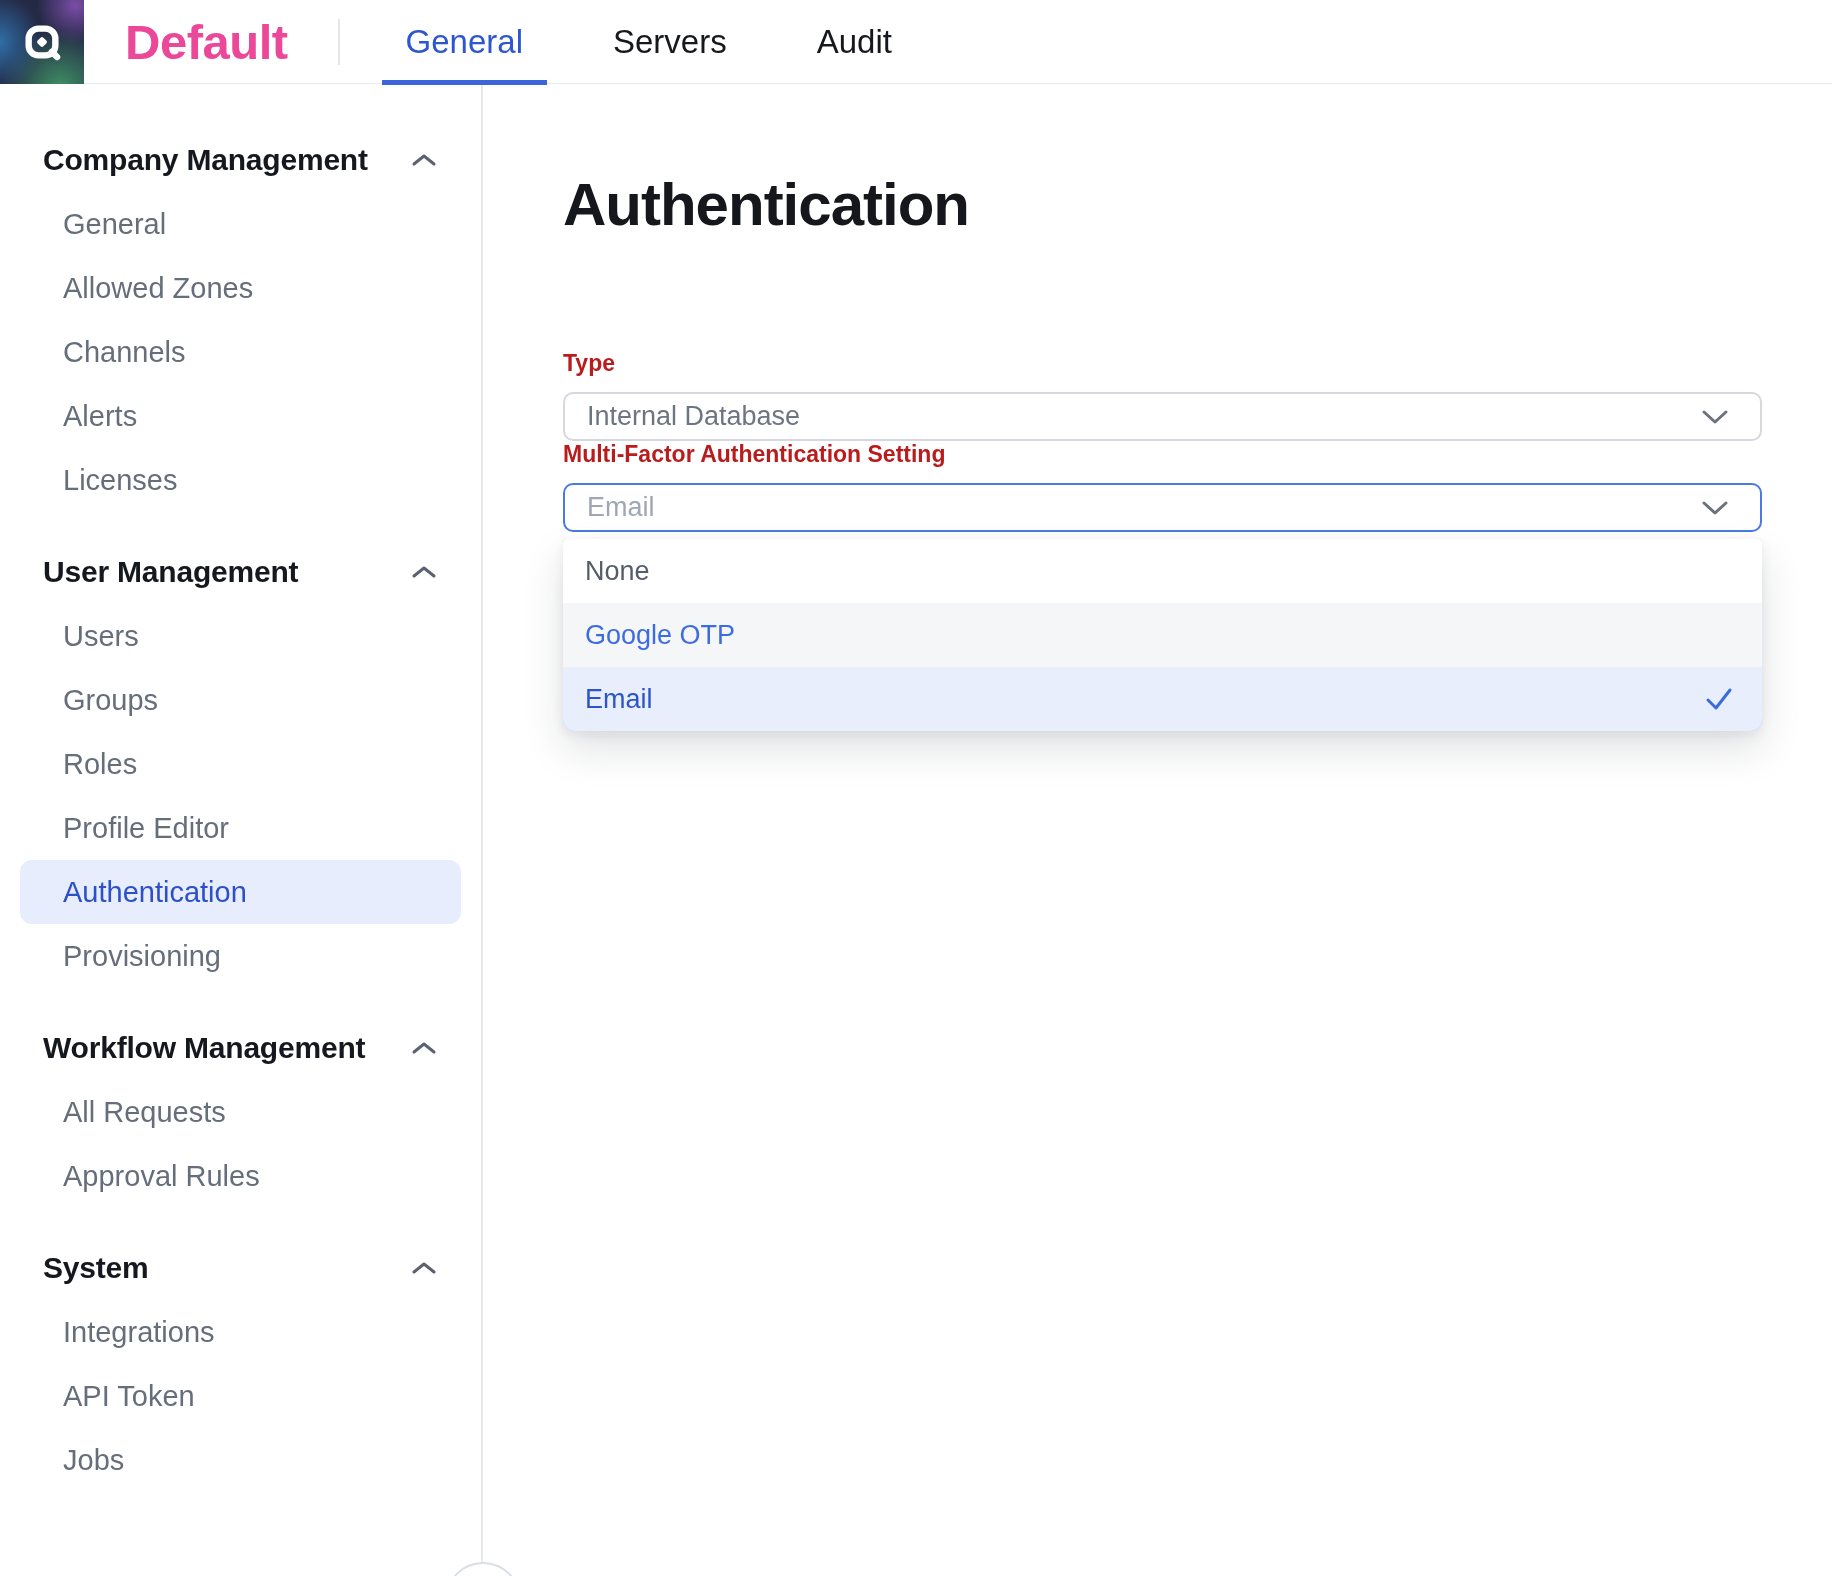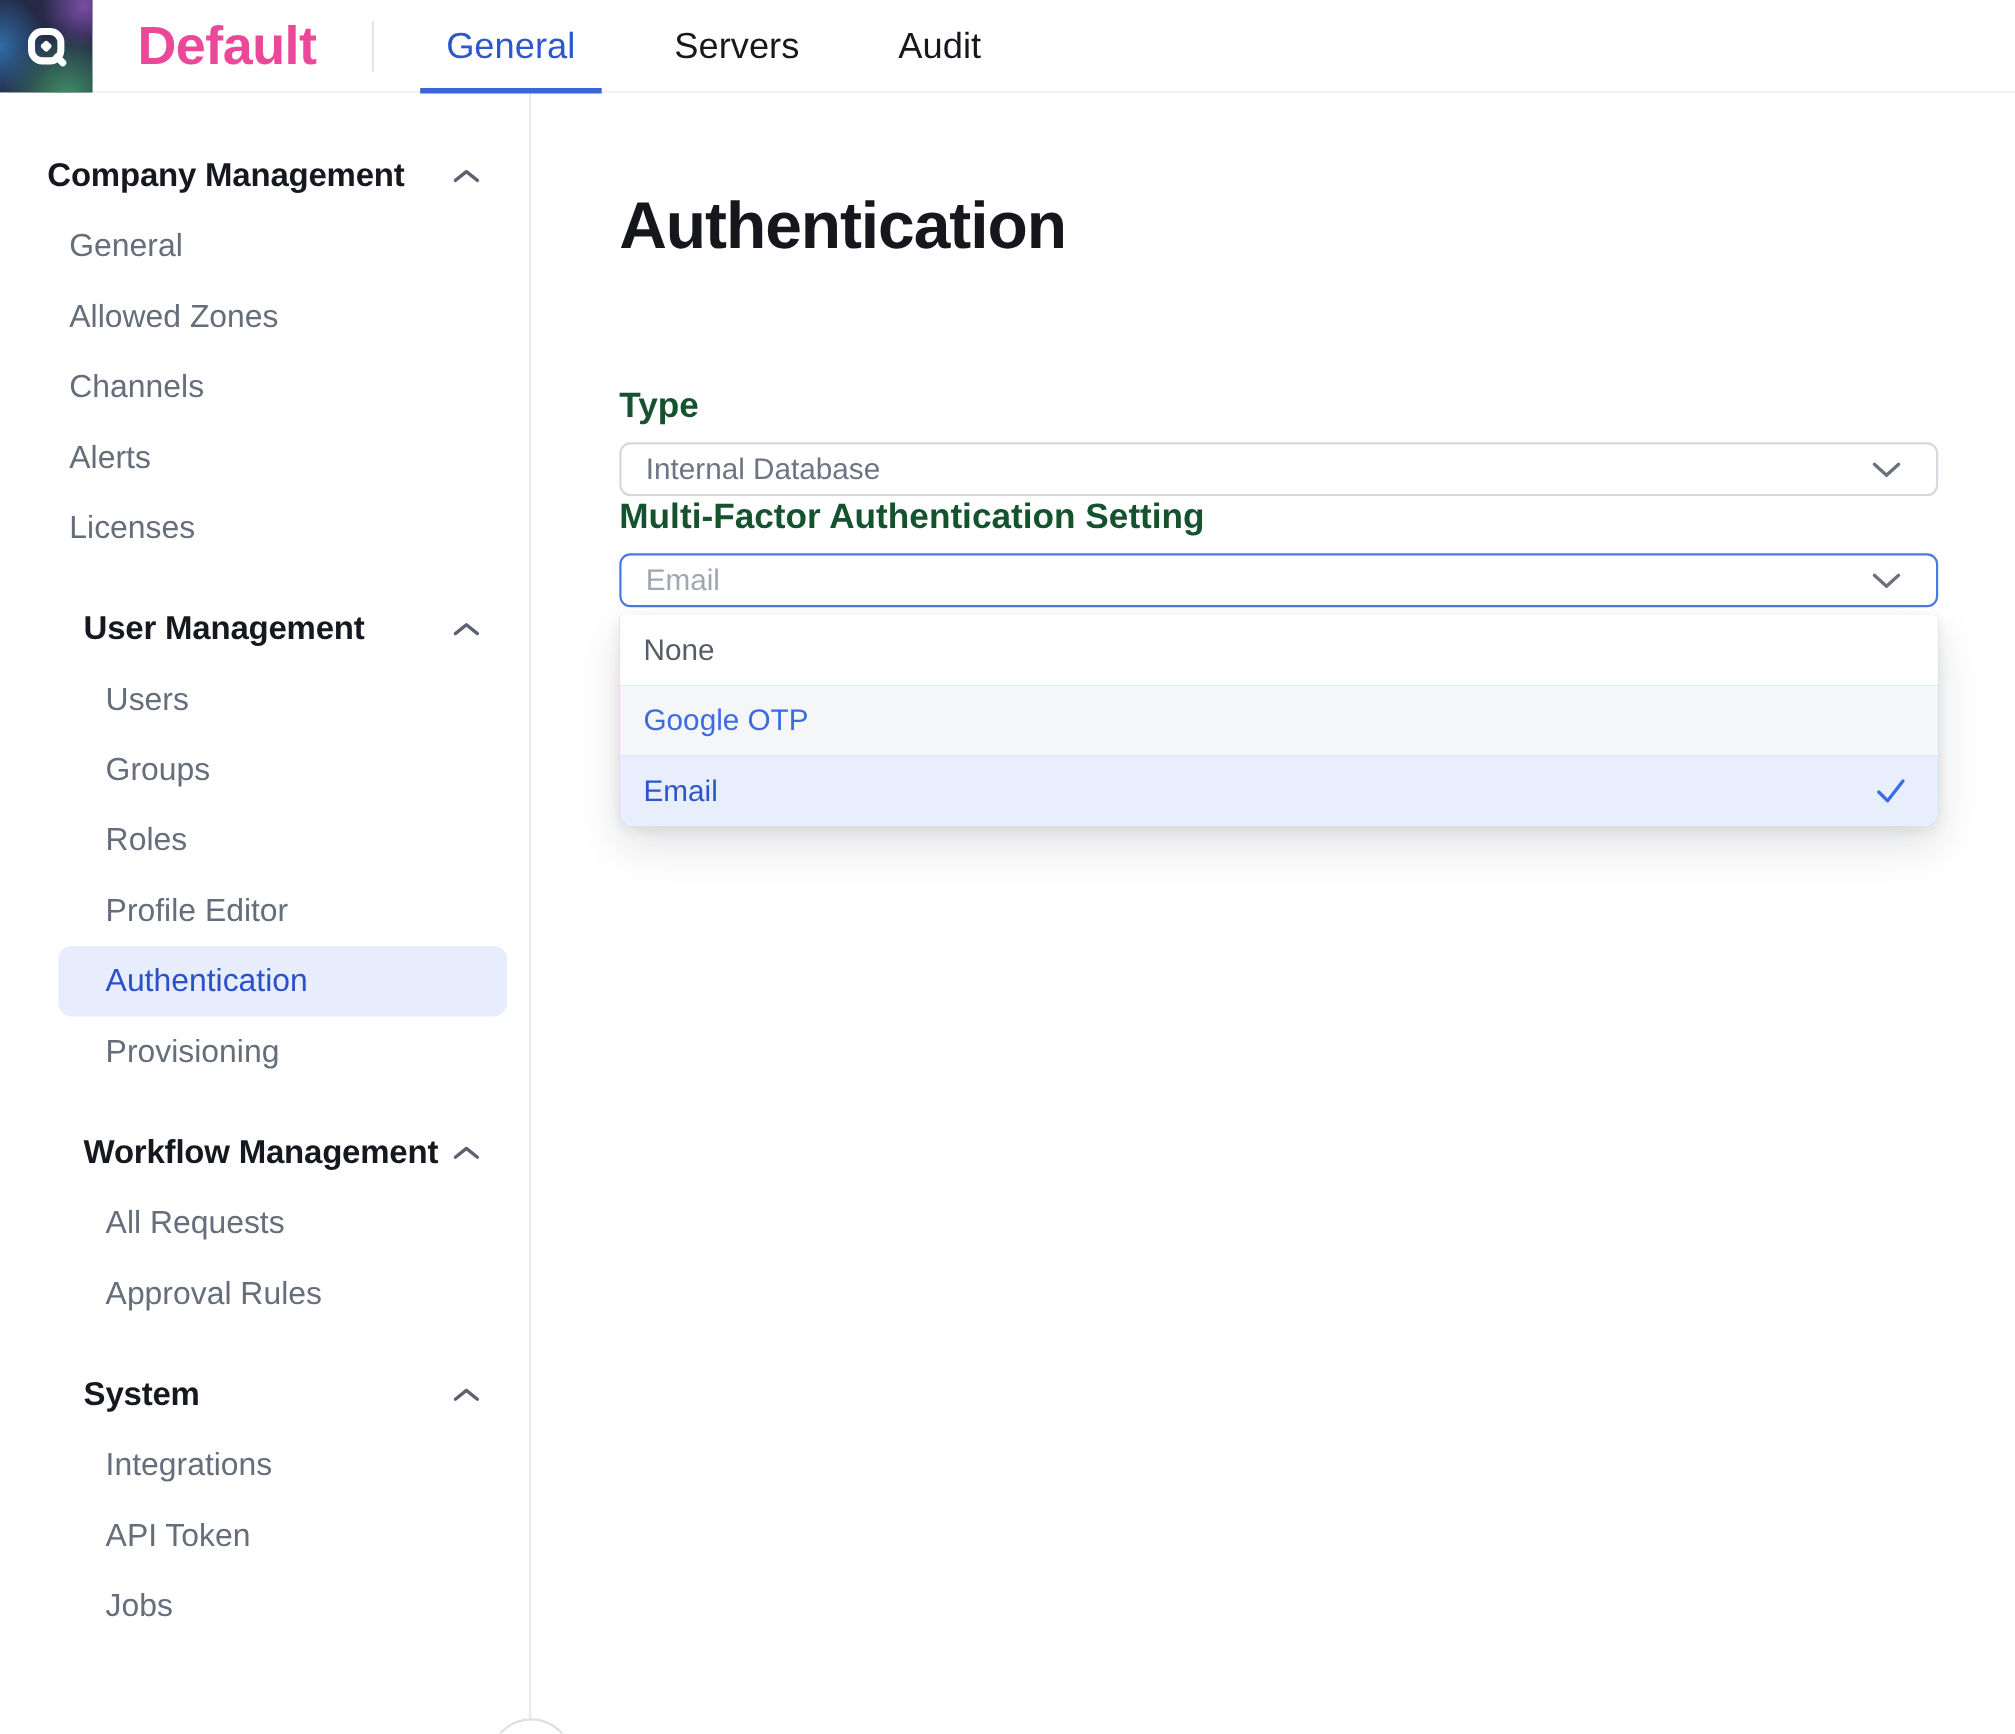--- a/index.html
+++ b/index.html
@@ -24,38 +24,38 @@
   .tab { display:flex; align-items:center; padding:0 24px; font-size:33px; font-weight:500;
          color:#16181d; position:relative; cursor:pointer; }
   .tab.active { color:#2d56cf; }
   .tab.active::after { content:""; position:absolute; left:0; right:0; bottom:-1px; height:5px;
                        background:#3a66d9; }
   .tab + .tab { margin-left:42px; }
 
   
   .sidebar { position:absolute; top:84px; left:0; bottom:0; width:483px; background:#fff;
              border-right:2px solid #e7e9ec; padding-top:44px; }
-  .side-section + .side-section { margin-top:28px;padding-left:33px; }
+  .side-section + .side-section { margin-top:28px; }
   .side-header { height:64px; display:flex; align-items:center; justify-content:space-between;
                  padding:0 44px 0 43px; cursor:pointer; }
   .side-header .hd { font-size:30px; font-weight:600; color:#15181e; letter-spacing:-0.2px; }
   .side-header svg { width:26px; height:16px; }
   .side-item { height:64px; display:flex; align-items:center; margin:0 20px; padding-left:43px;
                font-size:29px; color:#666e7b; border-radius:12px; cursor:pointer; }
   .side-item.active { background:#e7edfc; color:#2b50c7; }
 
   .collapse-knob { position:absolute; left:445px; top:1562px; width:76px; height:76px;
                    border-radius:50%; background:#fff; border:2px solid #dbdee3; z-index:6; }
 
   
   .main { position:absolute; top:84px; left:483px; right:0; bottom:0; background:#fff;
           padding:88px 70px 0 80px; }
   .page-title { font-size:60px; font-weight:700; color:#15171c; letter-spacing:-1px; line-height:1.1; }
 
-  .field-label { font-size:32px; font-weight:600; color:#14532d; }
+  .field-label { font-size:23px; font-weight:600; color:#b91c1c; }
   .lbl-1 { margin-top:112px; }
   .lbl-2 { }
 
   .select { margin-top:15px; height:49px; width:100%; border:2px solid #d5d8de; border-radius:10px;
             background:#fff; display:flex; align-items:center; justify-content:space-between;
             padding:0 30px 0 22px; cursor:pointer; }
   .select.focused { border-color:#4b79e3; }
   .select .val { font-size:27px; color:#6e7582; }
   .select .val.placeholder { color:#a0a7b4; }
   .select svg { width:30px; height:18px; }

